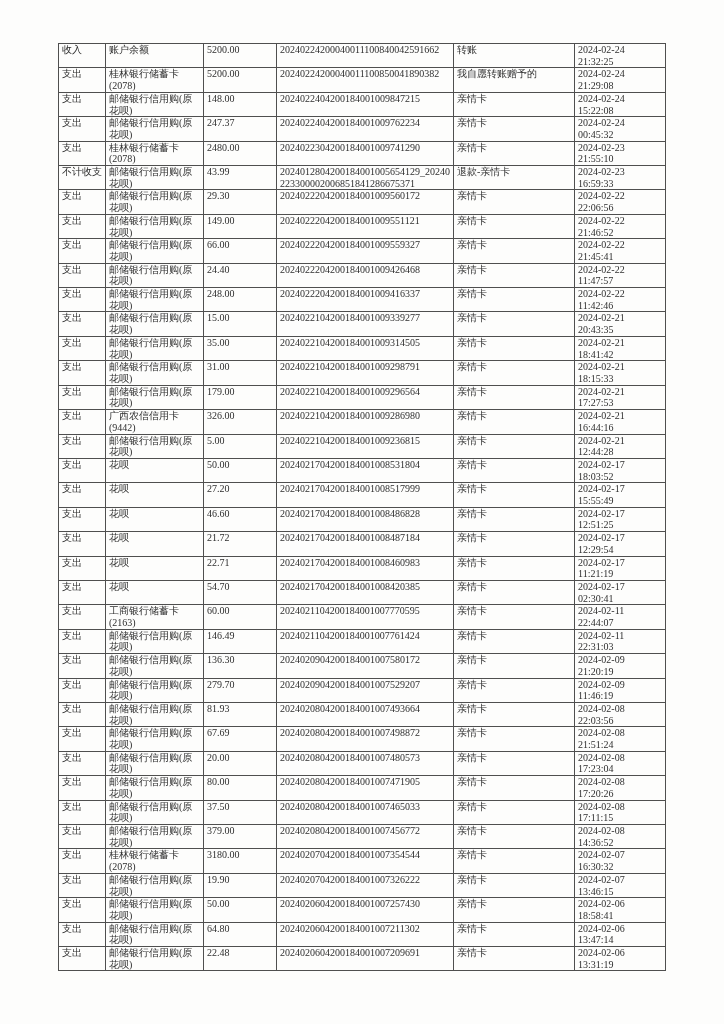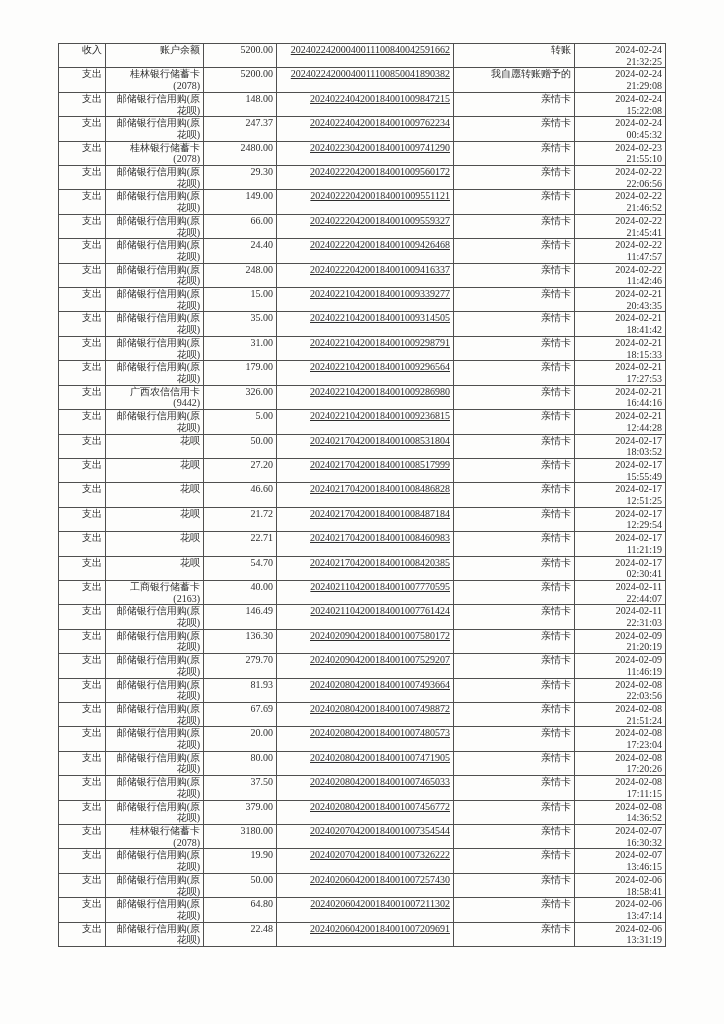--- a/index.html
+++ b/index.html
@@ -7,21 +7,20 @@
     padding: 0;
     background: #fbfbfa;
   }
   .page {
     position: relative;
     width: 724px;
     height: 1024px;
     background: #fdfdfc;
     overflow: hidden;
     filter: blur(0.25px);
-    text-align: right;
   }
   table.txn {
     position: absolute;
     left: 58px;
     top: 43px;
     width: 607px;
     border-collapse: collapse;
     table-layout: fixed;
   }
   table.txn td {
@@ -30,21 +29,20 @@
     font-size: 10px;
     line-height: 11.7px;
     color: #2e2e2e;
     padding: 0 3px;
     vertical-align: top;
     word-break: break-word;
     overflow: hidden;
   }
   table.txn td.c-id {
     word-break: break-all;
-    text-decoration: underline;
   }
   table.txn tr {
     height: 23.4px;
   }
 </style>
 </head>
 <body>
 
 <div class="page">
   <table class="txn">
@@ -106,20 +104,31 @@
           <td class="c-acct">桂林银行储蓄卡(2078)</td>
           <td class="c-amt">2480.00</td>
           <td class="c-id">2024022304200184001009741290</td>
           <td class="c-desc">亲情卡</td>
           <td class="c-date">
             <div>2024-02-23</div>
             <div>21:55:10</div>
           </td>
         </tr>
         <tr>
+          <td class="c-type">不计收支</td>
+          <td class="c-acct">邮储银行信用购(原花呗)</td>
+          <td class="c-amt">43.99</td>
+          <td class="c-id">2024012804200184001005654129_20240223300002006851841286675371</td>
+          <td class="c-desc">退款-亲情卡</td>
+          <td class="c-date">
+            <div>2024-02-23</div>
+            <div>16:59:33</div>
+          </td>
+        </tr>
+        <tr>
           <td class="c-type">支出</td>
           <td class="c-acct">邮储银行信用购(原花呗)</td>
           <td class="c-amt">29.30</td>
           <td class="c-id">2024022204200184001009560172</td>
           <td class="c-desc">亲情卡</td>
           <td class="c-date">
             <div>2024-02-22</div>
             <div>22:06:56</div>
           </td>
         </tr>
@@ -295,21 +304,21 @@
           <td class="c-id">2024021704200184001008420385</td>
           <td class="c-desc">亲情卡</td>
           <td class="c-date">
             <div>2024-02-17</div>
             <div>02:30:41</div>
           </td>
         </tr>
         <tr>
           <td class="c-type">支出</td>
           <td class="c-acct">工商银行储蓄卡(2163)</td>
-          <td class="c-amt">40.00</td>
+          <td class="c-amt">60.00</td>
           <td class="c-id">2024021104200184001007770595</td>
           <td class="c-desc">亲情卡</td>
           <td class="c-date">
             <div>2024-02-11</div>
             <div>22:44:07</div>
           </td>
         </tr>
         <tr>
           <td class="c-type">支出</td>
           <td class="c-acct">邮储银行信用购(原花呗)</td>

